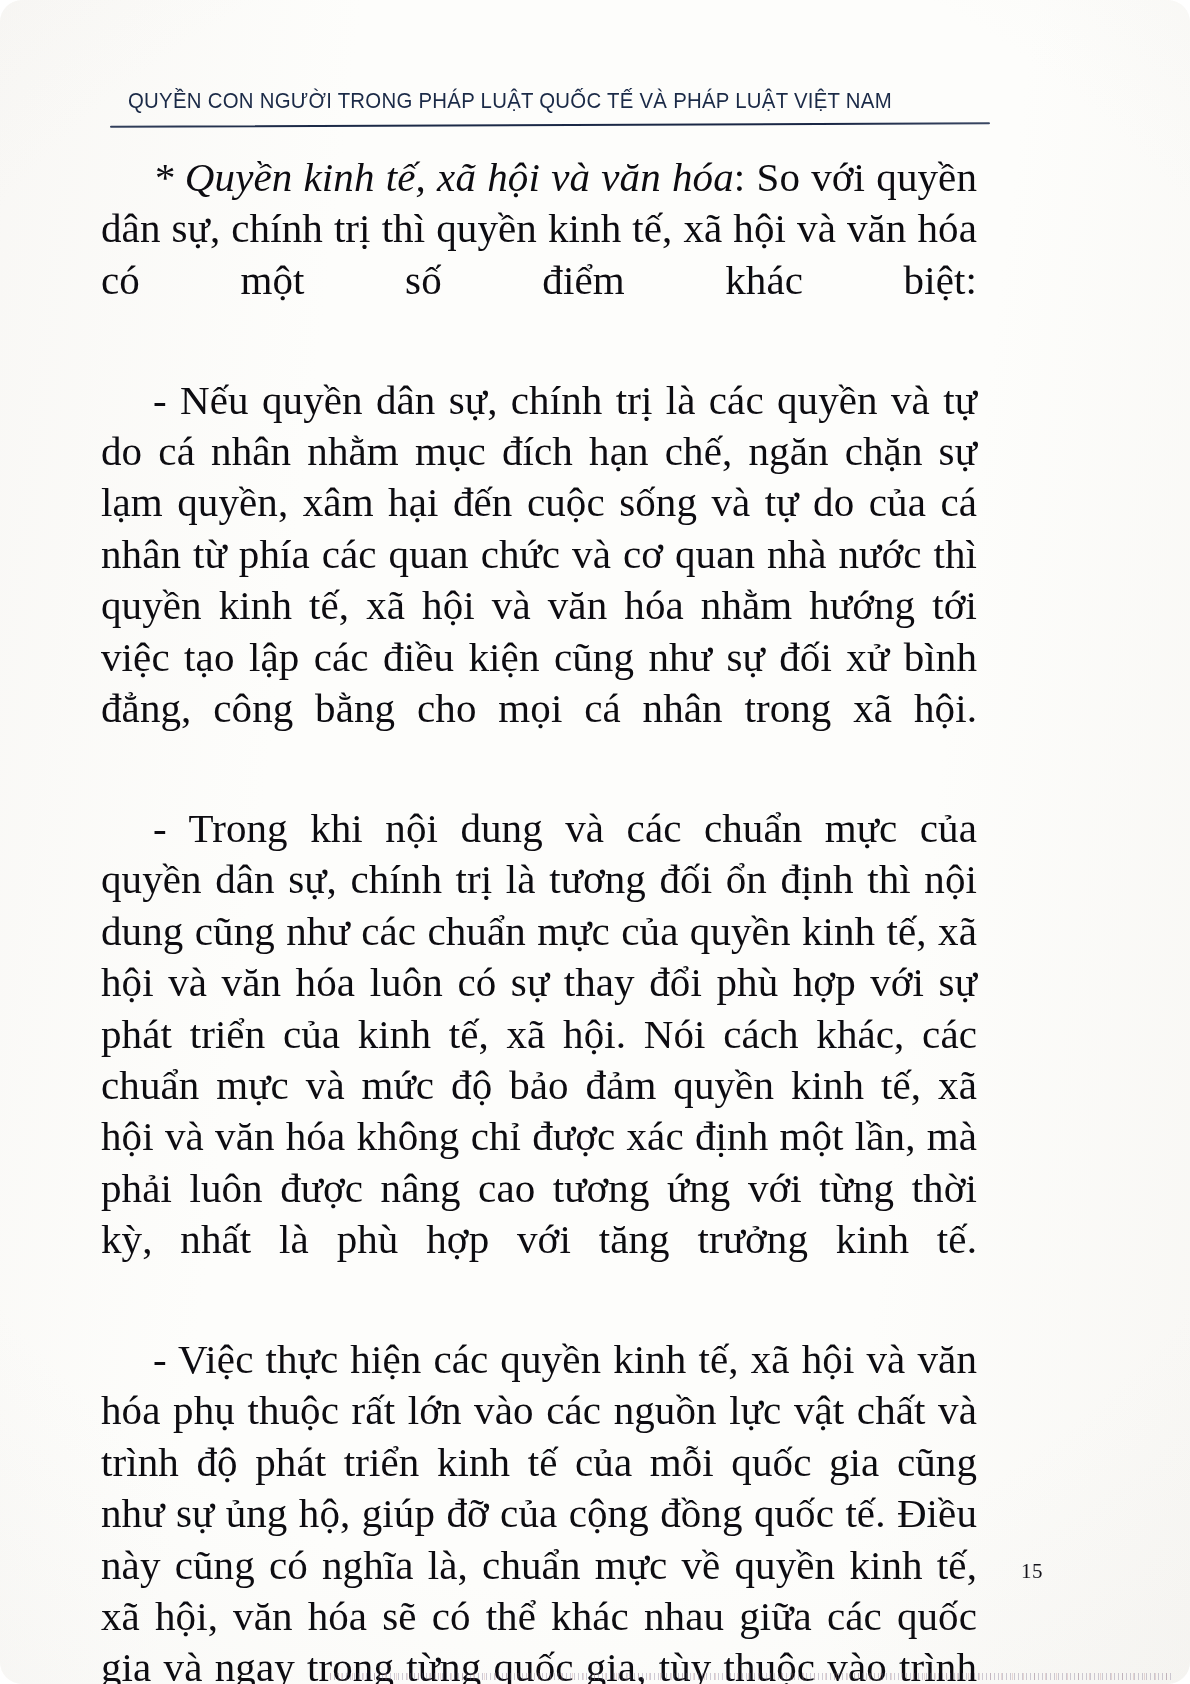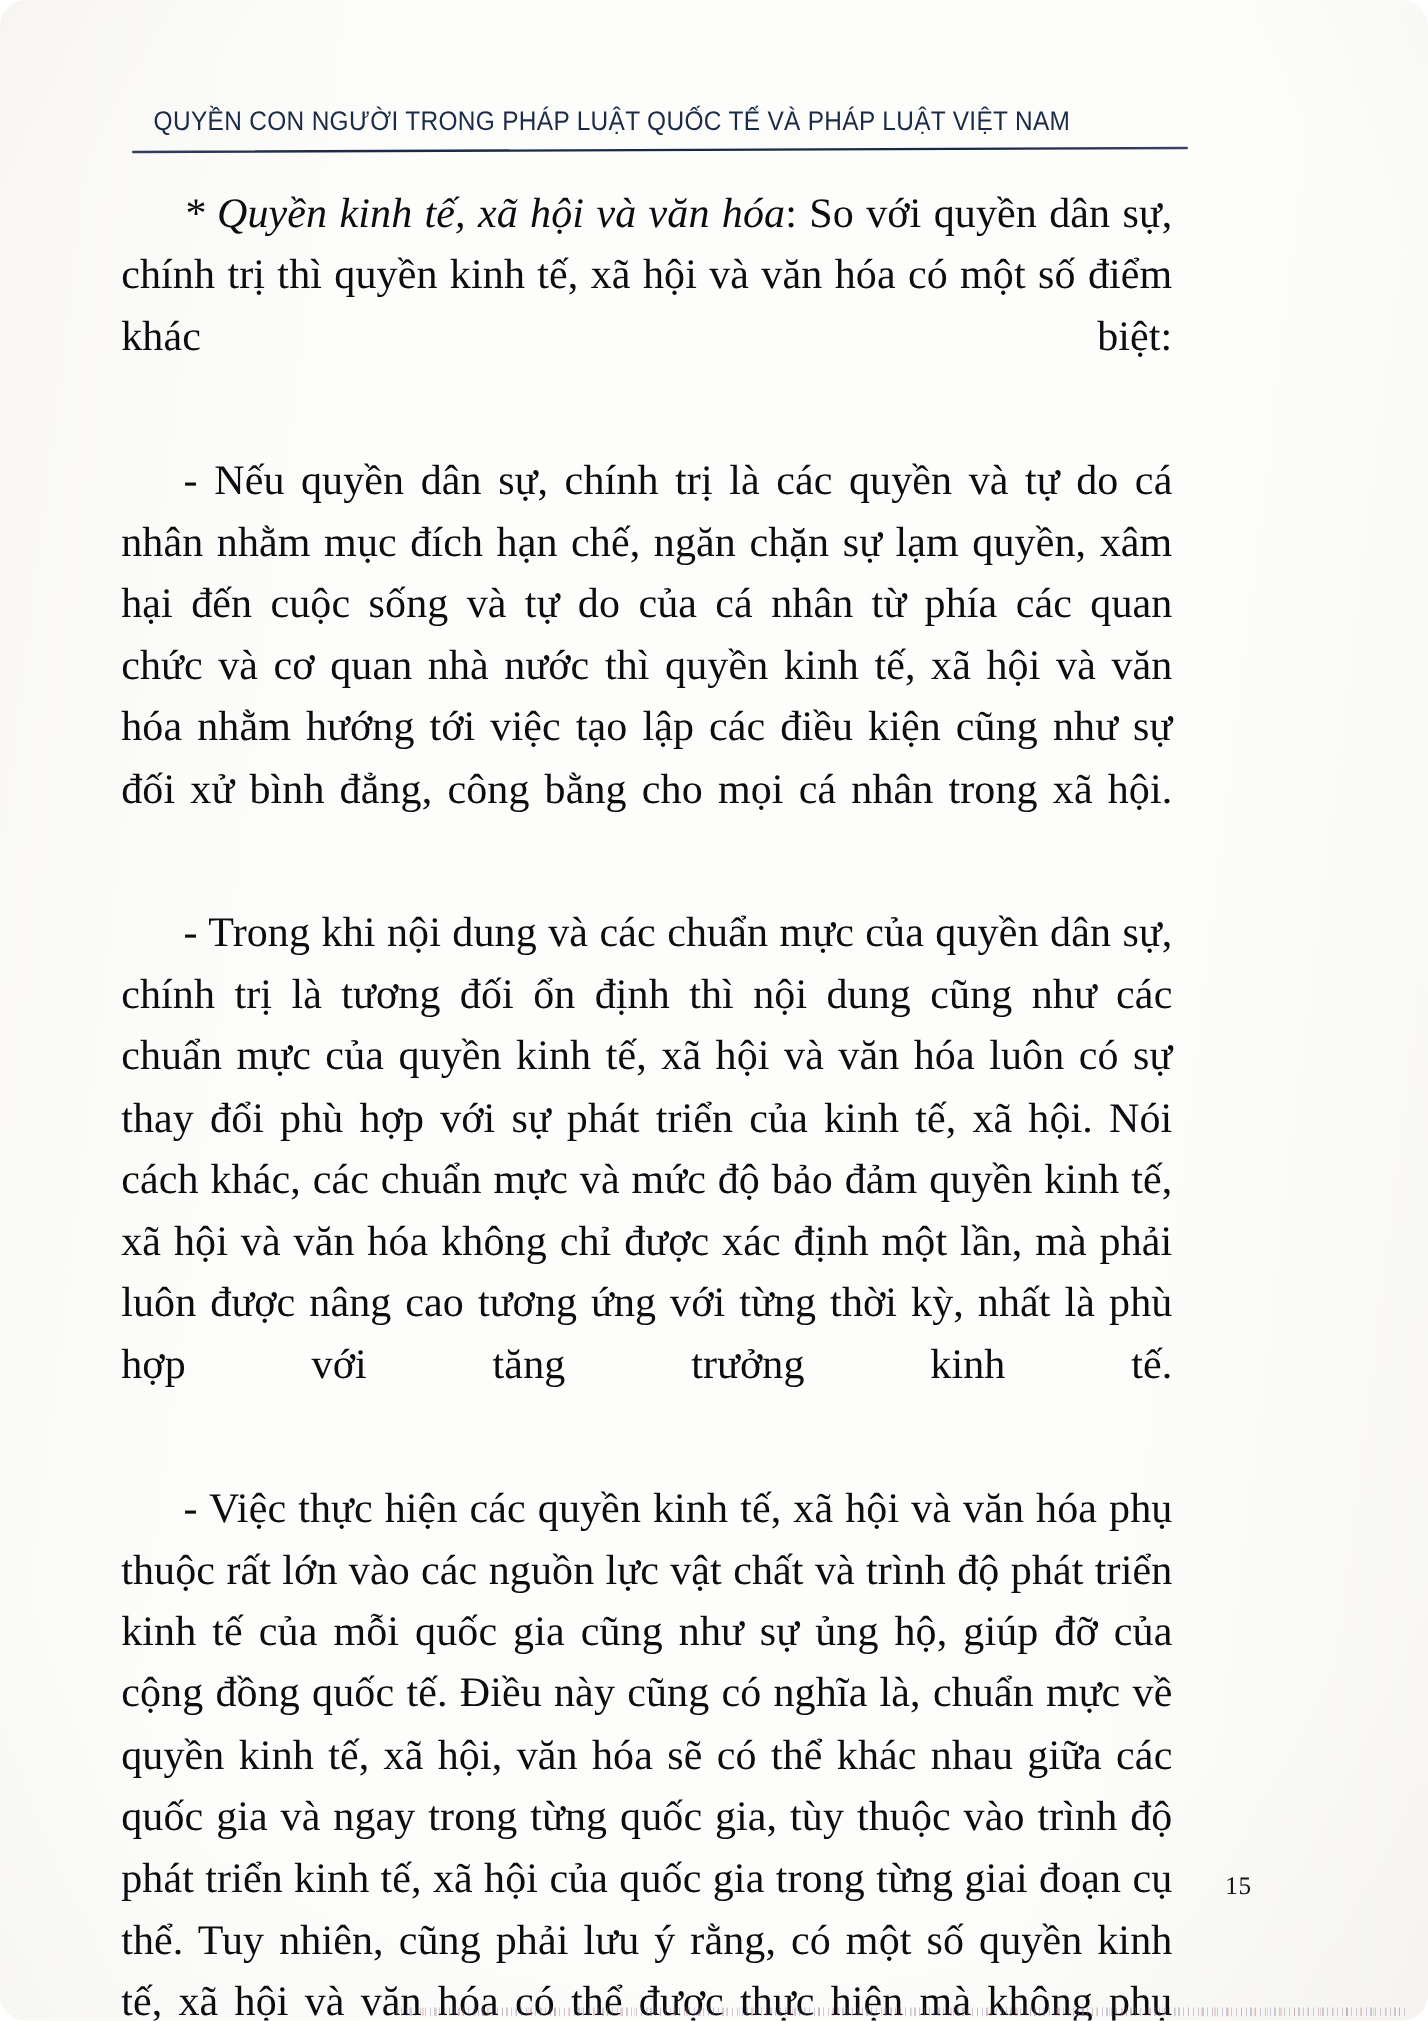--- a/index.html
+++ b/index.html
@@ -68,21 +68,21 @@
     position: absolute;
     left: 101px;
     top: 152px;
     width: 876px;
   }
 
   .para {
     margin: 0 0 17px 0;
     text-align: justify;
     text-justify: inter-word;
-    font-size: 35px;
+    font-size: 41px;
     line-height: 51.4px;
     letter-spacing: 0.1px;
     word-spacing: 0.5px;
     text-indent: 52px;
     color: #0d0c11;
   }
 
   .para:last-child {
     margin-bottom: 0;
   }

